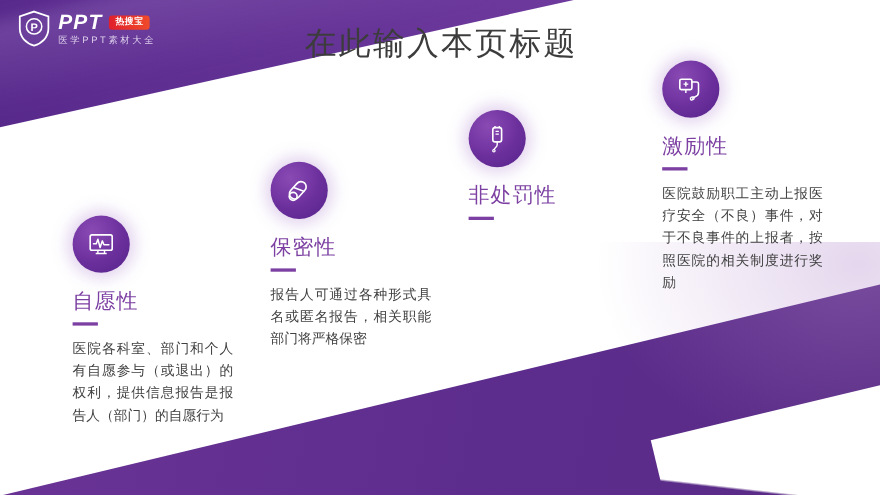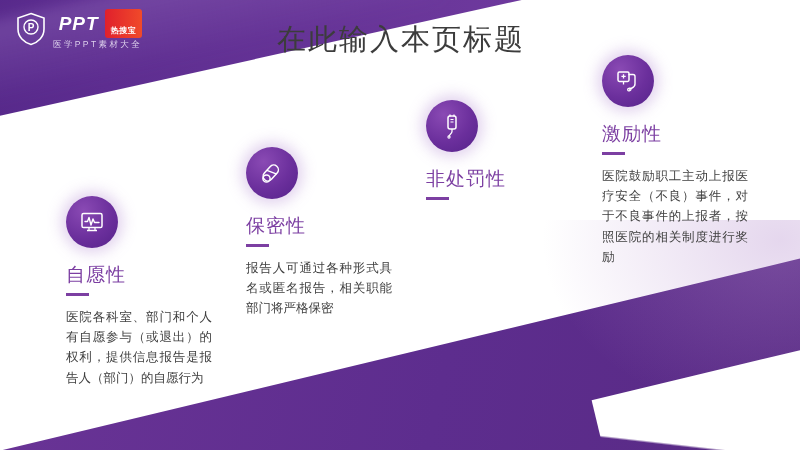--- a/index.html
+++ b/index.html
@@ -73,36 +73,36 @@
   
   .logo {
     position: absolute;
     top: 9px; left: 16px;
     display: flex;
     align-items: center;
     gap: 7px;
     z-index: 6;
   }
   .logo-shield { width: 30px; height: 34px; flex: none; }
-  .logo-text { display: flex; flex-direction: column; gap: 2px; align-items: flex-end; }
+  .logo-text { display: flex; flex-direction: column; gap: 2px; }
   .logo-row1 { display: flex; align-items: center; gap: 6px; }
   .logo-ppt {
     color: #ffffff;
     font-size: 19px;
     font-weight: 700;
     font-style: italic;
     letter-spacing: 1px;
     line-height: 1;
   }
   .logo-badge {
     background: linear-gradient(90deg, #e0202c, #f04a2a);
     color: #ffffff;
     font-size: 8px;
     font-weight: 700;
-    padding: 18px 6px 3px 6px;
+    padding: 2px 6px 3px 6px;
     border-radius: 3px;
     line-height: 1;
     letter-spacing: 0.5px;
   }
   .logo-sub {
     color: #ddd0ec;
     font-size: 8.5px;
     letter-spacing: 2.4px;
     line-height: 1;
   }

